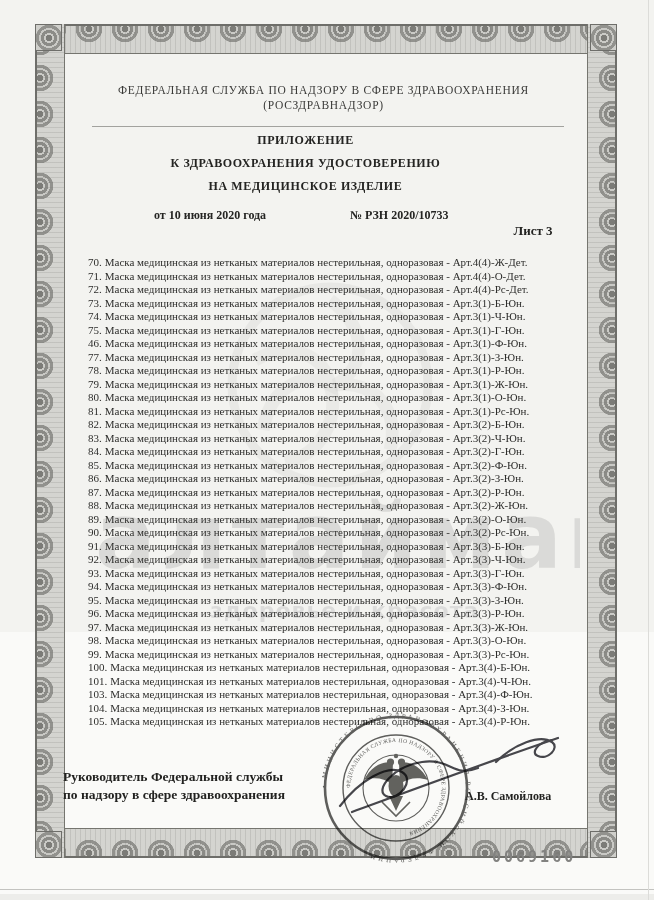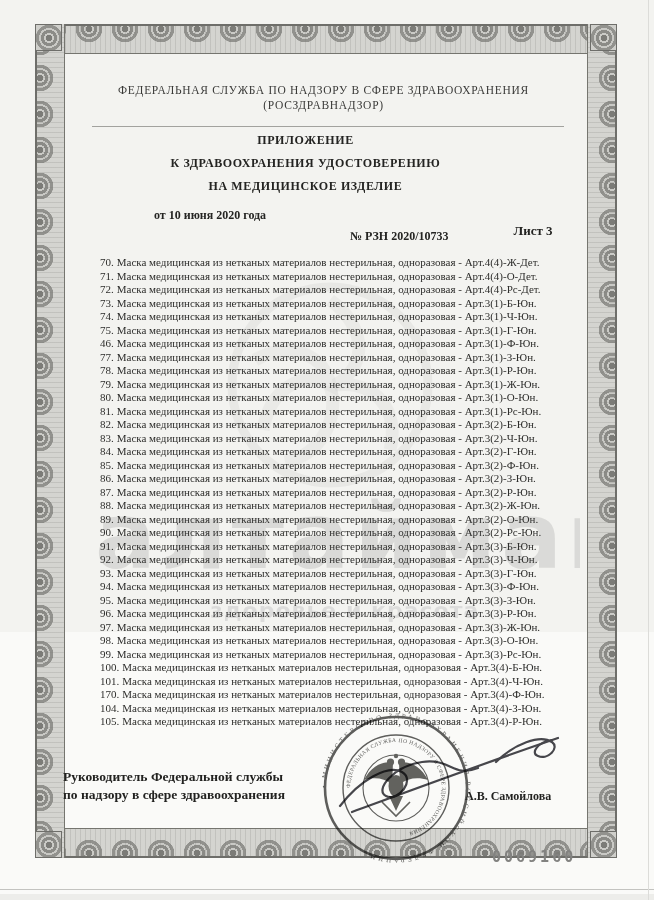--- a/index.html
+++ b/index.html
@@ -34,27 +34,27 @@
       border:1px solid #6e6e6a;box-sizing:border-box;}
   .corner.tl{left:0;top:0;} .corner.tr{right:0;top:0;} .corner.bl{left:0;bottom:0;} .corner.br{right:0;bottom:0;}
 
   
   .agency{left:61px;width:525px;text-align:center;color:#3a3a38;font-size:11.5px;letter-spacing:.7px;}
   .agency1{top:84px;} .agency2{top:99px;}
   .rule{left:92px;top:126px;width:472px;height:1px;background:#8d8d89;opacity:.8;}
   .title{left:43px;width:525px;text-align:center;color:#242422;font-weight:bold;font-size:12px;letter-spacing:.6px;}
   .t1{top:133px;} .t2{top:156px;} .t3{top:179px;}
   .dateline{top:208px;font-weight:bold;font-size:12px;color:#242422;}
-  .d-date{left:154px;} .d-num{left:350px;margin-top:21px;}
+  .d-date{left:154px;} .d-num{left:350px;}
   .sheet{left:498px;top:223px;width:70px;text-align:center;font-weight:bold;font-size:13px;color:#242422;}
 
   
   .list{left:88px;top:256px;width:492px;z-index:10;}
   .row{white-space:nowrap;height:13.5px;line-height:13.5px;font-size:11px;color:#2e2e2c;}
-  .row .num{margin-right:3px;margin-left:12px;}
+  .row .num{margin-right:3px;}
 
   
   .role{left:63px;font-weight:bold;font-size:13.5px;color:#222220;z-index:12;text-align:center;}
   .role1{top:769px;} .role2{top:787px;}
   .sig-name{left:465px;top:789px;font-weight:bold;font-size:12px;color:#222220;z-index:60;}
   .serial{left:492px;top:809px;font-family:"DejaVu Sans Mono",monospace;font-size:15px;font-weight:bold;letter-spacing:3px;color:#85858one;color:#828280;z-index:12;margin-top:39px;}
 
   
   .wm-circle{left:215px;top:270px;z-index:5;opacity:.5;}
   .wm-big{left:95px;top:484px;width:485px;overflow:hidden;white-space:nowrap;z-index:30;
@@ -149,21 +149,21 @@
 
       <div class="row"><span class="num">98.</span><span>Маска медицинская из нетканых материалов нестерильная, одноразовая - Арт.3(3)-О-Юн.</span></div>
 
       <div class="row"><span class="num">99.</span><span>Маска медицинская из нетканых материалов нестерильная, одноразовая - Арт.3(3)-Рс-Юн.</span></div>
 
       <div class="row"><span class="num">100.</span><span>Маска медицинская из нетканых материалов нестерильная, одноразовая - Арт.3(4)-Б-Юн.</span></div>
 
       <div class="row"><span class="num">101.</span><span>Маска медицинская из нетканых материалов нестерильная, одноразовая - Арт.3(4)-Ч-Юн.</span></div>
 
 
-      <div class="row"><span class="num">170.</span><span>Маска медицинская из нетканых материалов нестерильная, одноразовая - Арт.3(4)-Ф-Юн.</span></div>
+      <div class="row"><span class="num">103.</span><span>Маска медицинская из нетканых материалов нестерильная, одноразовая - Арт.3(4)-Ф-Юн.</span></div>
 
       <div class="row"><span class="num">104.</span><span>Маска медицинская из нетканых материалов нестерильная, одноразовая - Арт.3(4)-З-Юн.</span></div>
 
       <div class="row"><span class="num">105.</span><span>Маска медицинская из нетканых материалов нестерильная, одноразовая - Арт.3(4)-Р-Юн.</span></div>
     </div>
 
   <div class="abs wm-big">алтаймаг</div>
   <div class="abs wm-small">здоровье и красота</div>
 
   <div class="abs role role1">Руководитель Федеральной службы</div>

